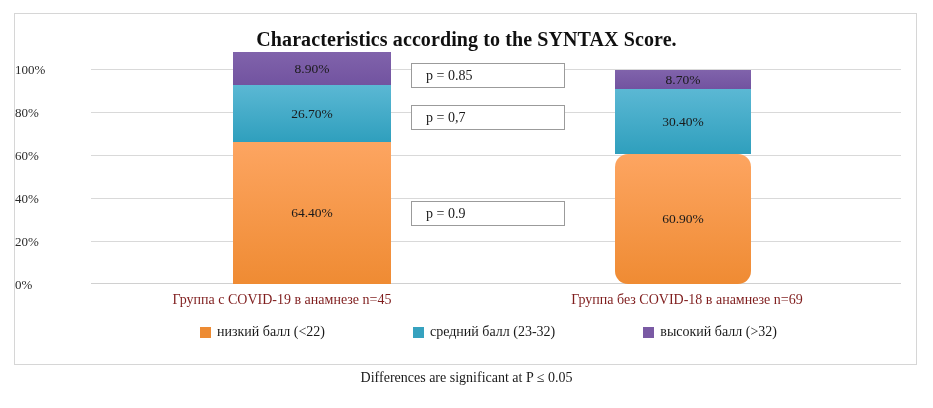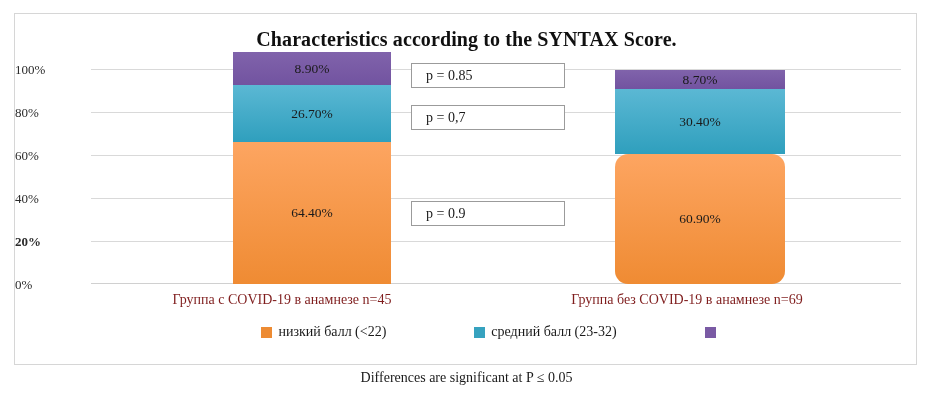--- a/index.html
+++ b/index.html
@@ -165,21 +165,21 @@
 <body>
 
 <div id="chart-frame">
 
   <div id="chart-title">Characteristics according to the SYNTAX Score.</div>
 
   <div class="ytick" style="top:48px;">100%</div>
   <div class="ytick" style="top:91px;">80%</div>
   <div class="ytick" style="top:134px;">60%</div>
   <div class="ytick" style="top:177px;">40%</div>
-  <div class="ytick" style="top:220px;font-weight:bold;">20%</div>
+  <div class="ytick" style="top:220px;">20%</div>
   <div class="ytick" style="top:263px;">0%</div>
 
   <div id="plot-area">
 
     <div class="gridline" style="top:0px;"></div>
     <div class="gridline" style="top:43px;"></div>
     <div class="gridline" style="top:86px;"></div>
     <div class="gridline" style="top:129px;"></div>
     <div class="gridline" style="top:172px;"></div>
     <div class="gridline baseline" style="top:214px;"></div>
@@ -189,50 +189,51 @@
         <span class="seg-label">8.90%</span>
       </div>
       <div class="seg seg-mid" style="height:57px;">
         <span class="seg-label">26.70%</span>
       </div>
       <div class="seg seg-low" style="height:142px;text-align:right;">
         <span class="seg-label">64.40%</span>
       </div>
     </div>
 
-    <div class="bar" style="left:524px; width:170px;">
+    <div class="bar" style="left:524px; width:136px;">
       <div class="seg seg-high" style="height:19px;">
         <span class="seg-label">8.70%</span>
       </div>
       <div class="seg seg-mid" style="height:65px;">
         <span class="seg-label">30.40%</span>
       </div>
       <div class="seg seg-low" style="height:130px;border-radius:13px;">
         <span class="seg-label">60.90%</span>
       </div>
     </div>
 
   </div>
 
   <div class="pbox" style="left:396px; top:49px; width:154px; height:25px;">p = 0.85</div>
   <div class="pbox" style="left:396px; top:91px; width:154px; height:25px;">p = 0,7</div>
   <div class="pbox" style="left:396px; top:187px; width:154px; height:25px;">p = 0.9</div>
 
   <div class="catlabel" style="left:76px; top:278px; width:382px;">Группа с COVID-19 в анамнезе n=45</div>
-  <div class="catlabel" style="left:458px; top:278px; width:428px;">Группа без COVID-19 в анамнезе n=69</div>
+  <div class="catlabel" style="left:458px; top:278px; width:428px;">Группа без COVID-18 в анамнезе n=69</div>
 
   <div id="legend">
     <div class="legend-item">
       <span class="legend-swatch" style="background:#ED8B33;"></span>
       <span class="legend-text">низкий балл (&lt;22)</span>
     </div>
     <div class="legend-item">
       <span class="legend-swatch" style="background:#36A2BF;"></span>
       <span class="legend-text">средний балл (23-32)</span>
     </div>
     <div class="legend-item">
       <span class="legend-swatch" style="background:#7A5AA4;"></span>
+      <span class="legend-text">высокий балл (&gt;32)</span>
     </div>
   </div>
 
 </div>
 
 <div id="footer-caption">Differences are significant at P ≤ 0.05</div>
 
 </body></html>

